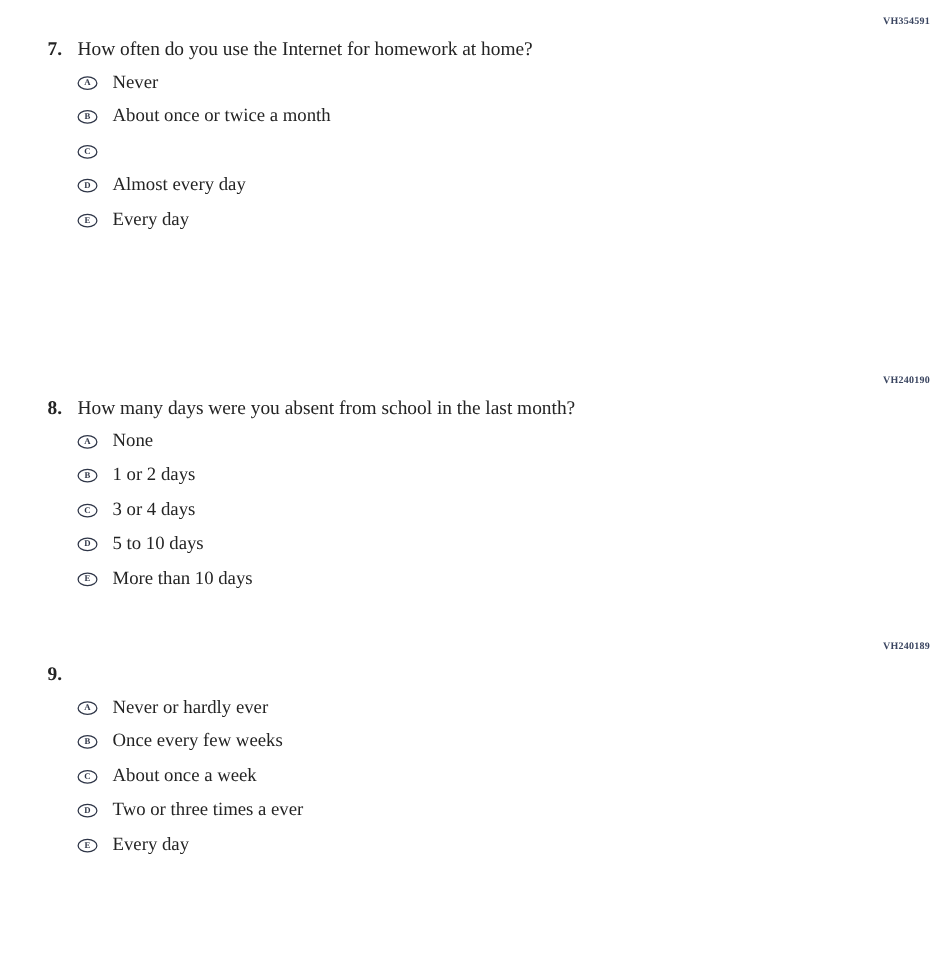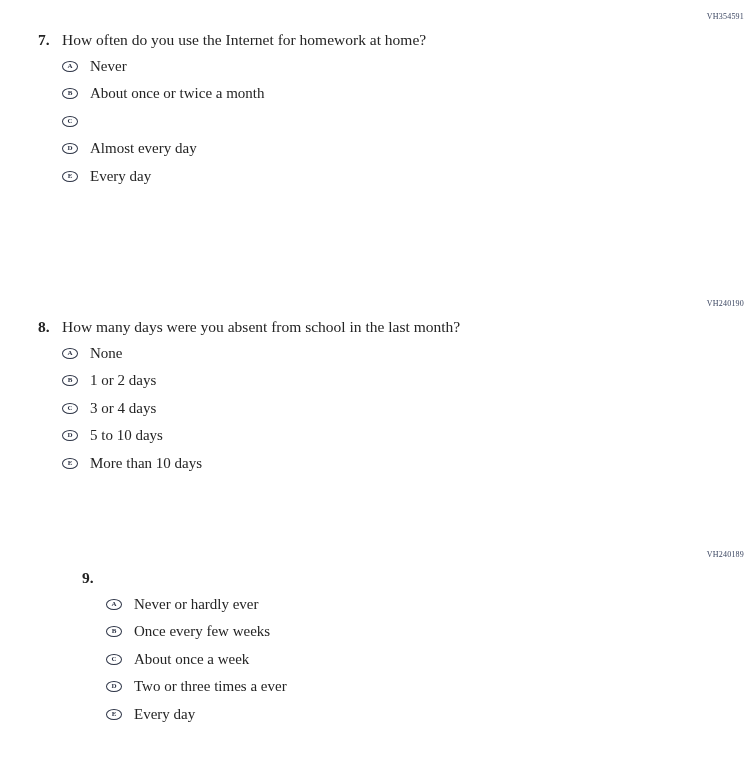--- a/index.html
+++ b/index.html
@@ -8,30 +8,30 @@
     background: #ffffff;
     font-family: "Liberation Serif", "DejaVu Serif", serif;
     color: #242424;
     overflow: hidden;
   }
   .page { position: relative; width: 756px; height: 767px; background: #ffffff; }
 
   .q-block { position: absolute; left: 0; right: 0; }
   #q7 { top: 12px; }
   #q8 { top: 272px; margin-top: 27px; }
-  #q9 { top: 550px; margin-left: 44px; }
+  #q9 { top: 512px; }
 
   .q-code {
     text-align: right;
     padding-right: 12px;
     font-size: 8px;
     line-height: 10px;
     height: 10px;
     color: #3a4560;
-    font-weight: normal;
+    font-weight: bold;
     letter-spacing: 0.2px;
   }
   .q-row {
     display: flex;
     margin: 8px 0 0 38px;
     font-size: 15.5px;
     line-height: 19px;
   }
   .q-num {
     font-weight: bold;

